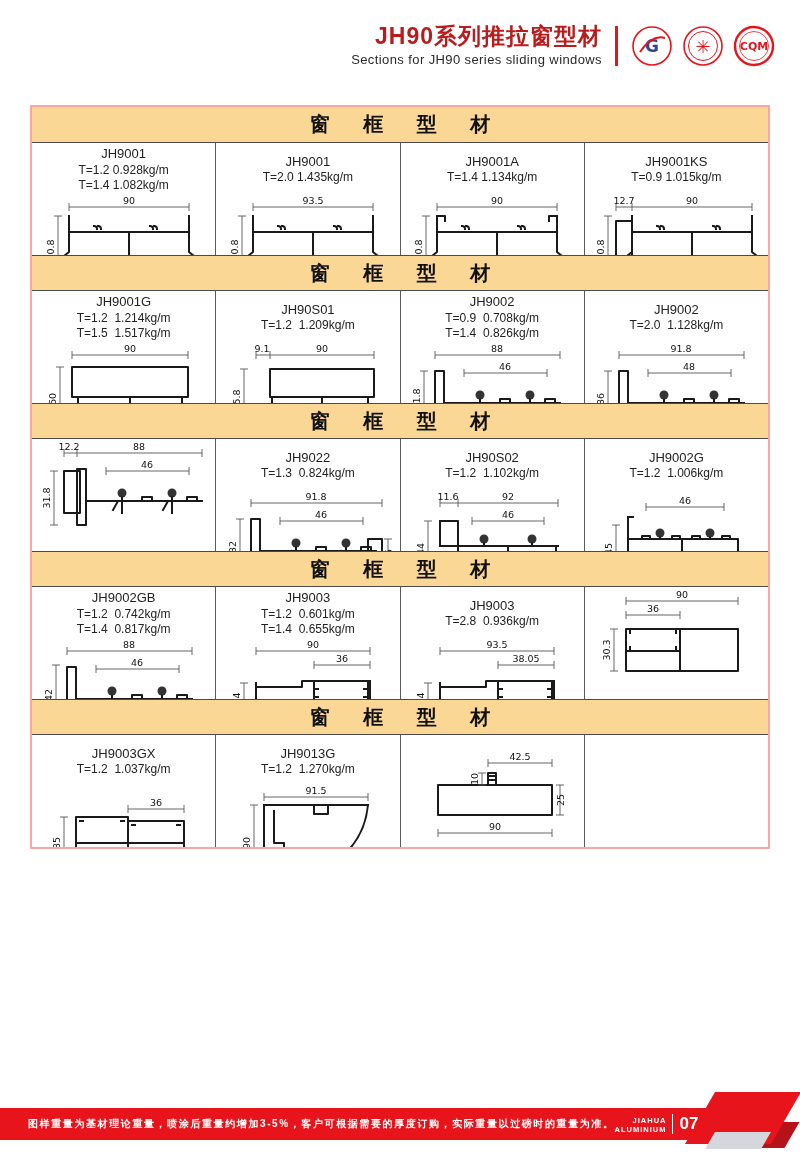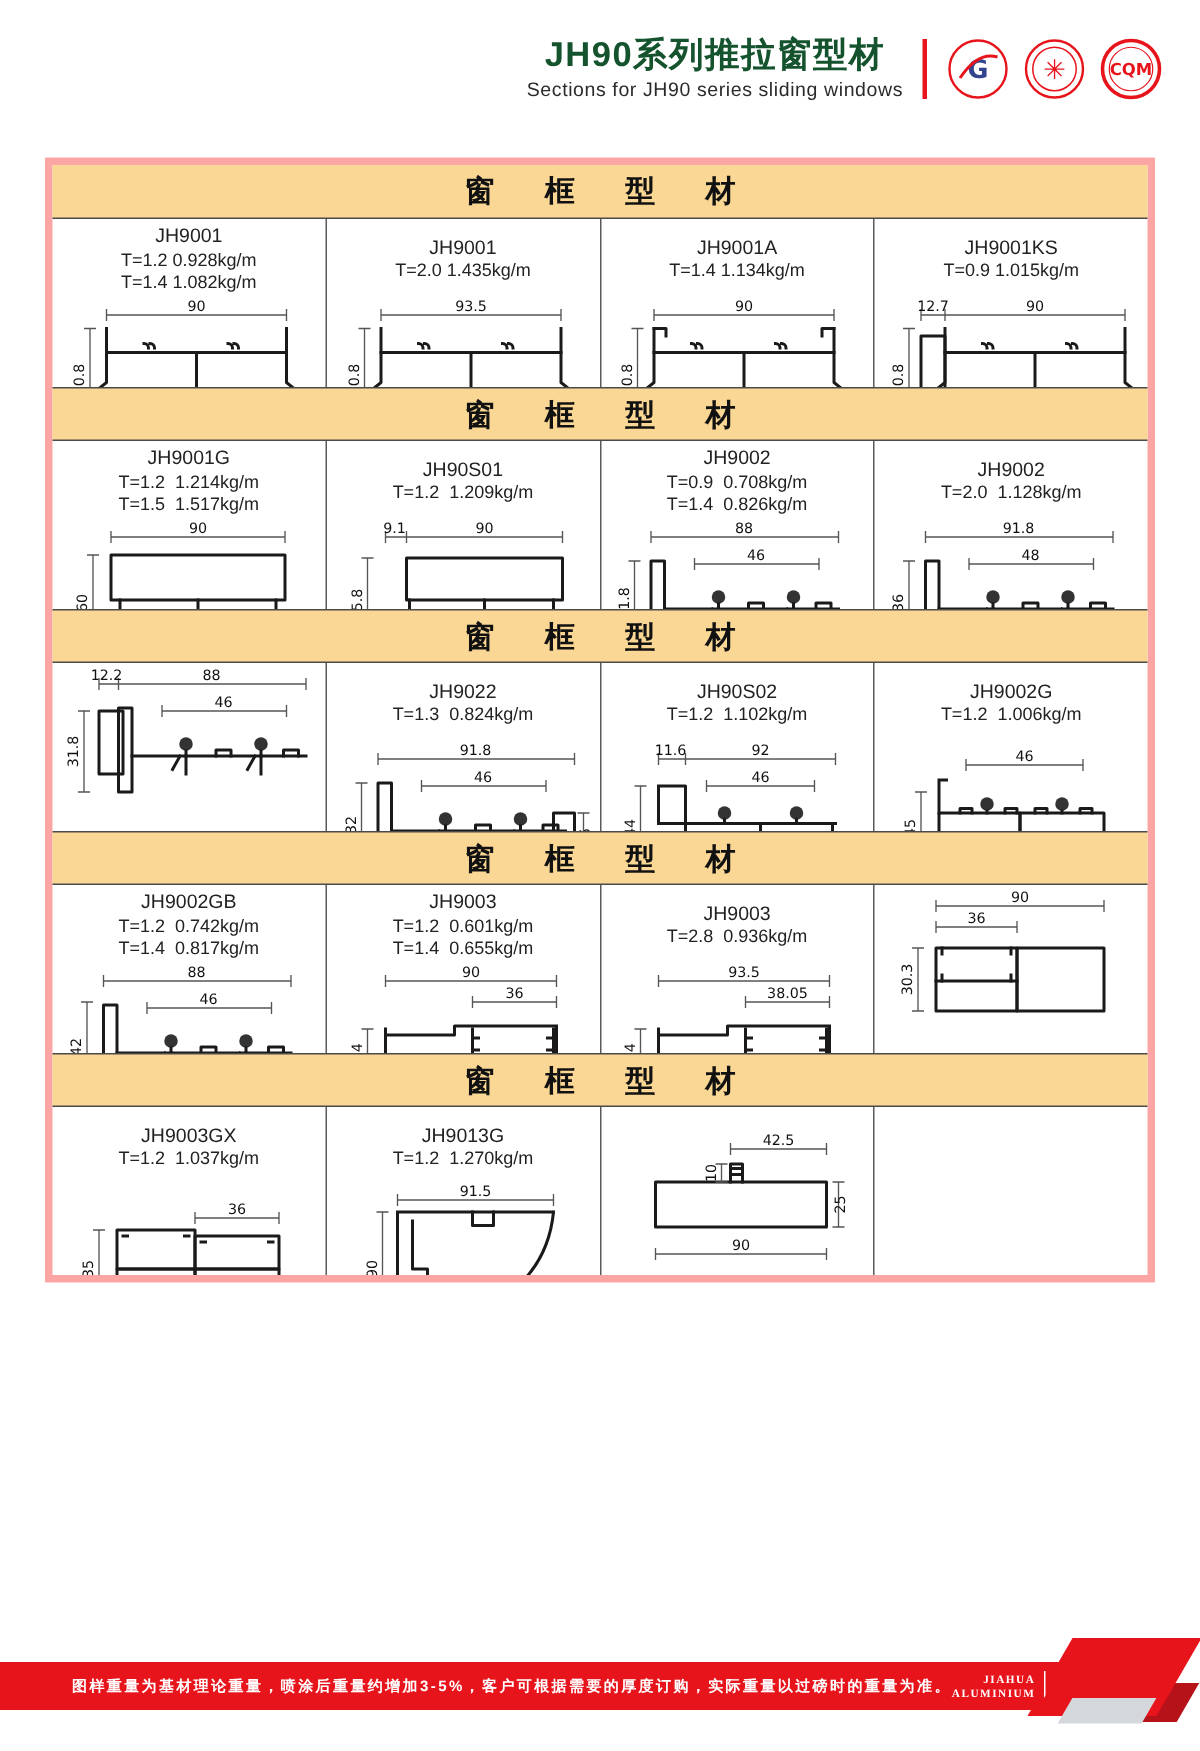--- a/index.html
+++ b/index.html
@@ -2,27 +2,27 @@
 <html><head>
 <meta charset="utf-8">
 <style>
   html,body{margin:0;padding:0;background:#fff;}
   #page{position:relative;width:800px;height:1167px;background:#fff;overflow:hidden;
         font-family:"Liberation Sans","DejaVu Sans",sans-serif;}
 
   
   .hd{position:absolute;top:24px;left:0;width:775px;display:flex;justify-content:flex-end;align-items:center;gap:9px;}
   .hd-text{text-align:right;}
-  .hd-title{font-size:23px;font-weight:bold;color:#14532d;letter-spacing:1px;line-height:1.1;text-align:center;}
+  .hd-title{font-size:23px;font-weight:bold;color:#b91c1c;letter-spacing:1px;line-height:1.1;}
   .hd-sub{font-size:13px;color:#2a2a2a;margin-top:3px;letter-spacing:0.4px;}
   .hd-div{width:3px;height:40px;background:#e8141c;margin:0 4px;}
   .logo{width:42px;height:42px;}
 
   
-  .tbl{position:absolute;left:30px;top:105px;width:740px;border:5px solid #fca5a5;box-sizing:border-box;}
+  .tbl{position:absolute;left:30px;top:105px;width:740px;border:2px solid #fca5a5;box-sizing:border-box;}
   .sec-head{height:36px;box-sizing:border-box;background:#fad794;border-top:1px solid #4a4a4a;border-bottom:1px solid #4a4a4a;
             display:flex;align-items:center;justify-content:center;
             font-size:20px;font-weight:bold;color:#111;letter-spacing:14px;text-indent:14px;}
   .sec:first-child .sec-head{border-top:none;}
   .row{display:flex;height:112px;}
   .cell{flex:1 1 0;border-right:1px solid #5a5a5a;box-sizing:border-box;text-align:center;overflow:hidden;}
   .cell:last-child{border-right:none;}
   .texts{height:46px;display:flex;flex-direction:column;justify-content:center;padding-top:4px;}
   .cell-name{font-size:13px;color:#222;line-height:1.25;}
   .spec{font-size:12px;color:#222;line-height:1.3;white-space:pre;}
@@ -32,22 +32,22 @@
   .pf{stroke:#1a1a1a;fill:none;stroke-width:2;stroke-linecap:square;stroke-linejoin:round;}
   .pfc{fill:#333;stroke:none;}
   .dim{stroke:#555;stroke-width:0.9;fill:none;}
   .dimt{font-size:9.5px;fill:#111;font-family:"DejaVu Sans",sans-serif;}
   text.dimt{text-anchor:middle;}
 
   
   .band{position:absolute;left:0;top:1108px;width:712px;height:32px;background:#e8141c;
         clip-path:polygon(0 0,100% 0,97% 100%,0 100%);
         display:flex;align-items:center;}
-  .band-note{flex:1;padding-left:48px;color:#fff;font-size:10px;font-weight:bold;letter-spacing:1.6px;white-space:nowrap;}
-  .band-brand{display:flex;align-items:center;gap:6px;padding-right:44px;font-family:Liberation Serif, serif;}
+  .band-note{flex:1;padding-left:28px;color:#fff;font-size:10px;font-weight:bold;letter-spacing:1.6px;white-space:nowrap;}
+  .band-brand{display:flex;align-items:flex-end;gap:6px;padding-right:44px;}
   .brand-lines{text-align:right;color:#fff;font-size:7.5px;font-weight:bold;letter-spacing:1px;line-height:1.2;}
   .brand-sep{width:1px;height:20px;background:#fff;}
   .brand-page{color:#fff;font-size:17px;font-weight:bold;}
   .deco{position:absolute;transform:skewX(-30deg);}
   .d-g1{left:652px;top:1112px;width:74px;height:23px;background:#c9ced4;}
   .d-r2{left:748px;top:1122px;width:44px;height:26px;background:#b5121a;}
   .d-r1{left:700px;top:1092px;width:86px;height:52px;background:#e8141c;}
   .d-g2{left:710px;top:1132px;width:56px;height:17px;background:#d4d7db;}
 </style>
 </head>

